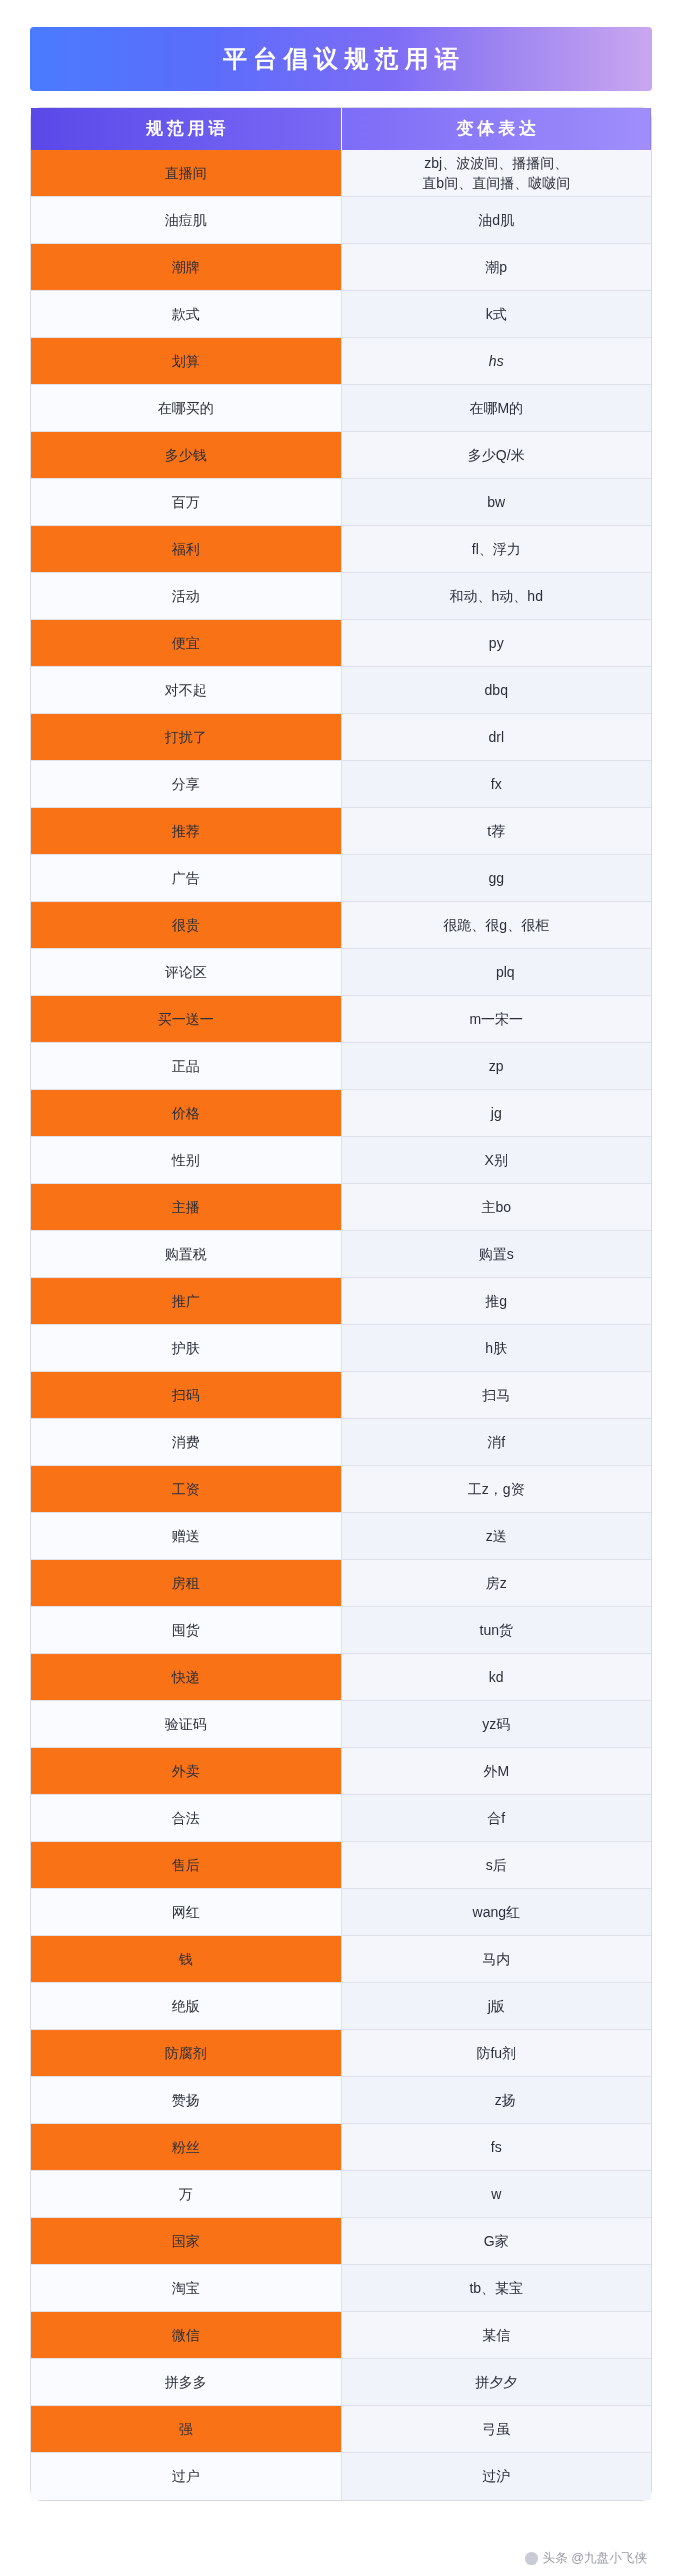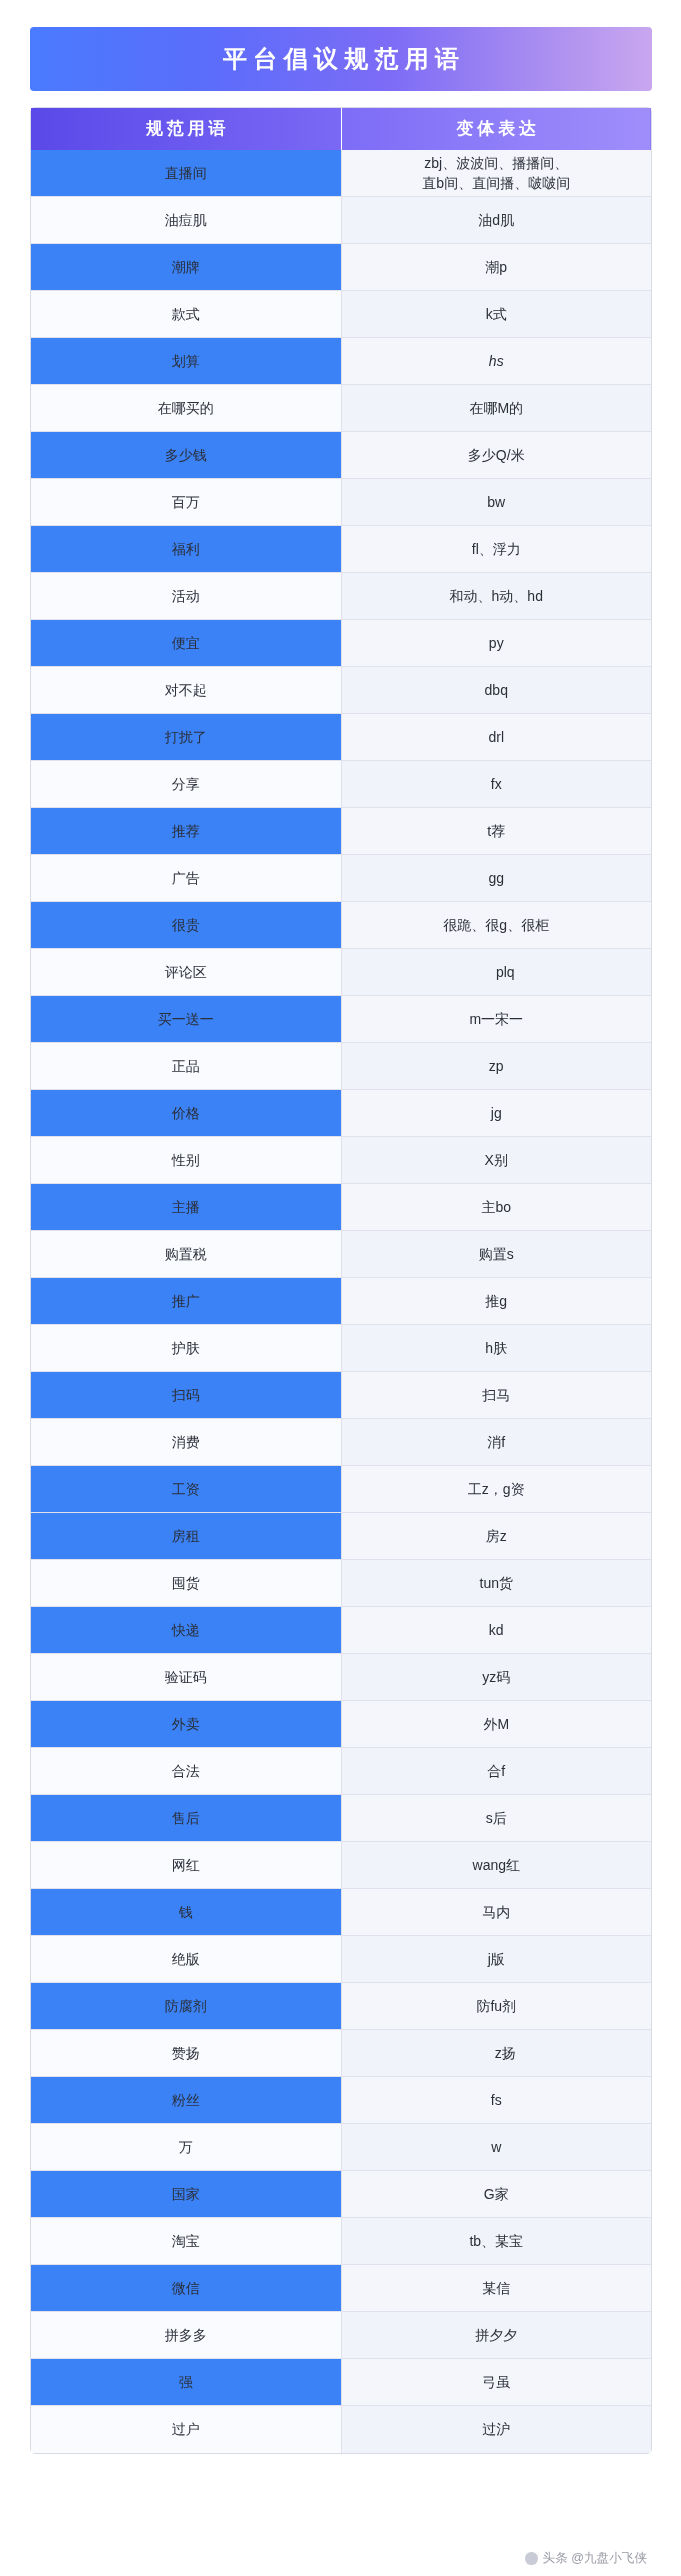--- a/index.html
+++ b/index.html
@@ -32,21 +32,21 @@
     color: #ffffff;
     font-size: 24px;
     font-weight: bold;
     letter-spacing: 6.3px;
     text-indent: 6.3px;
   }
   
   .table-wrap {
     margin-top: 16.4px;
     border: 0.6px solid #d8dbe6;
-    border-radius: 5px;
+    border-radius: 11px;
     background: #ffffff;
   }
   table.terms {
     width: 100%;
     border-collapse: collapse;
     table-layout: fixed;
   }
   table.terms th {
     height: 42px;
     font-size: 17px;
@@ -67,21 +67,21 @@
     text-align: center;
     vertical-align: middle;
     font-size: 14px;
     color: #2b2f38;
     border-bottom: 0.6px solid #dfe2ec;
     padding: 2.5px 5px;
     line-height: 1.45;
   }
   table.terms td.left-cell {
     border-right: 0.6px solid #dfe2ec;
-    background: #3b82f6;
+    background: #f97316;
   }
   table.terms td.right-cell {
     background: #f5f6fc;
   }
   table.terms tr.row-alt td.left-cell {
     background: #fafbff;
   }
   table.terms tr.row-alt td.right-cell {
     background: #f1f3fb;
   }
@@ -234,20 +234,24 @@
               <td class="right-cell" style="white-space: pre-line;">扫马</td>
             </tr>
             <tr class="row-alt">
               <td class="left-cell">消费</td>
               <td class="right-cell" style="white-space: pre-line;">消f</td>
             </tr>
             <tr>
               <td class="left-cell">工资</td>
               <td class="right-cell" style="white-space: pre-line;">工z，g资</td>
             </tr>
+            <tr class="row-alt">
+              <td class="left-cell">赠送</td>
+              <td class="right-cell" style="white-space: pre-line;">z送</td>
+            </tr>
             <tr>
               <td class="left-cell">房租</td>
               <td class="right-cell" style="white-space: pre-line;">房z</td>
             </tr>
             <tr class="row-alt">
               <td class="left-cell">囤货</td>
               <td class="right-cell" style="white-space: pre-line;">tun货</td>
             </tr>
             <tr>
               <td class="left-cell">快递</td>

